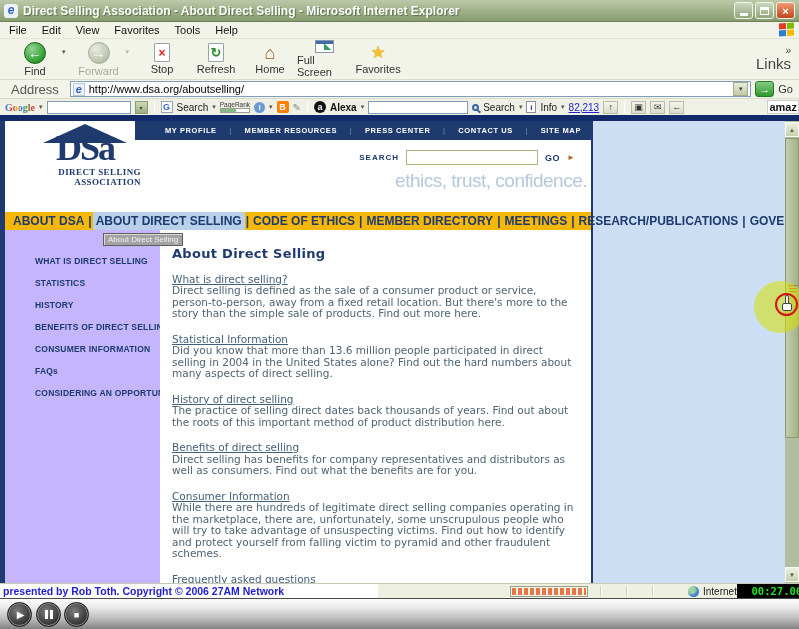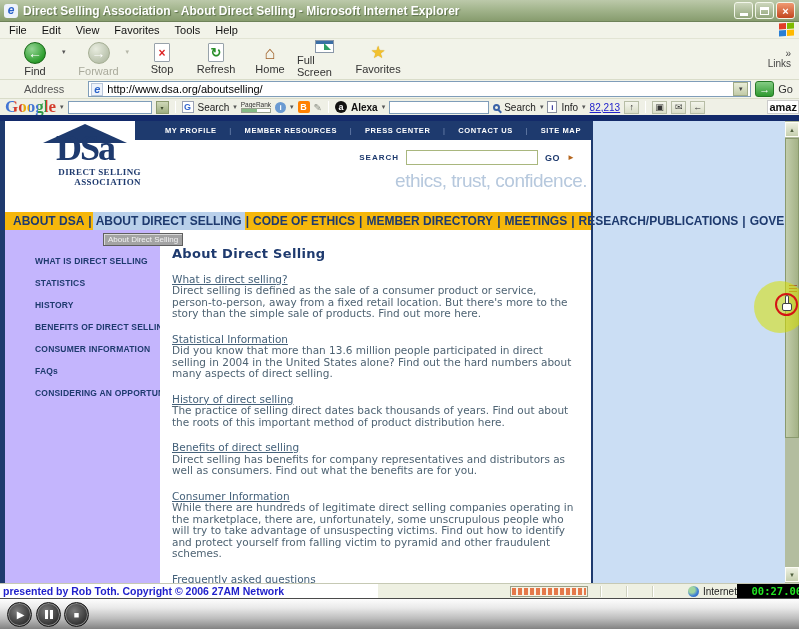--- a/index.html
+++ b/index.html
@@ -49,41 +49,41 @@
   .refr{color:#2a8f2a;font-size:13px;font-weight:bold;}
   .homeg{font-size:18px;line-height:18px;color:#a0622a;}
   .fsico{width:19px;height:15px;border:1px solid #8a97a8;background:#fff;position:relative;}
   .fsico::before{content:"";position:absolute;left:0;top:0;right:0;height:3px;background:#3a6ea5;}
   .fsico::after{content:"";position:absolute;right:2px;bottom:2px;width:0;height:0;
     border-left:7px solid transparent;border-bottom:7px solid #2e9e63;transform:rotate(90deg);}
   .star{color:#f2c12e;font-size:17px;line-height:18px;text-shadow:0 0 1px #c99c22;}
   .linksbox{margin-left:auto;display:flex;flex-direction:column;align-items:flex-end;
     padding-right:8px;color:#444;}
   .chev{font-size:10px;line-height:9px;}
-  .linkslbl{font-size:10px;}
+  .linkslbl{font-size:15px;}
 
   
   .addressbar{position:absolute;left:0;top:80px;width:799px;height:19px;background:#f2f3e9;
     border-bottom:1px solid #d9dcc9;display:flex;align-items:center;padding:0 4px;gap:4px;}
-  .addrlbl{font-size:11px;color:#555;margin:0 20px;}
+  .addrlbl{font-size:13px;color:#555;margin:0 7px;}
   .afield{flex:1;height:16px;background:#fff;border:1px solid #7f9db9;display:flex;
     align-items:center;gap:4px;padding:0 2px;font-size:11px;color:#000;}
   .aicon{color:#2b62c9;font-weight:bold;font-style:italic;font-size:11px;line-height:11px;
     background:#eef3fb;border:1px solid #b9c6da;width:12px;text-align:center;flex:0 0 auto;}
   .aurl{white-space:nowrap;overflow:hidden;flex:1;}
   .adrop{width:15px;height:14px;background:linear-gradient(#e9edd9,#c2cba8);border:1px solid #a2ac88;
     font-size:7px;color:#444;display:flex;align-items:center;justify-content:center;flex:0 0 auto;}
   .gobtn{width:19px;height:16px;background:linear-gradient(#84cc84,#2f9a2f);border:1px solid #267a26;
     border-radius:3px;color:#fff;font-weight:bold;font-size:11px;display:flex;align-items:center;justify-content:center;}
   .golbl{font-size:11px;color:#333;margin-right:2px;}
 
   
   .gbar{position:absolute;left:0;top:99px;width:799px;height:16px;background:#eff0e6;
     display:flex;align-items:center;padding-left:5px;gap:4px;font-size:10px;color:#222;}
-  .glogo{font-family:"Liberation Serif",serif;font-weight:bold;font-size:17px;letter-spacing:0;
+  .glogo{font-family:"Liberation Serif",serif;font-weight:bold;font-size:10px;letter-spacing:0;
     background:linear-gradient(90deg,#4274d4 0 17%,#d43b2a 17% 34%,#e8a80c 34% 48%,#4274d4 48% 64%,#2f9a44 64% 80%,#d43b2a 80% 100%);
     -webkit-background-clip:text;background-clip:text;color:transparent;}
   .gdrop{font-size:7px;color:#555;}
   .ginput{width:84px;height:13px;border:1px solid #7f9db9;background:#fff;}
   .ginput2{width:100px;height:13px;border:1px solid #7f9db9;background:#fff;}
   .gdropbtn{width:13px;height:13px;background:linear-gradient(#cfd8b8,#9fae80);border:1px solid #8c9a6e;
     font-size:6px;color:#3d4a2c;display:flex;align-items:center;justify-content:center;}
   .gsep{width:1px;height:12px;background:#c9cdb9;border-right:1px solid #fff;margin:0 2px;}
   .gG{width:12px;height:12px;border:1px solid #9aa2b4;background:#fff;color:#3366cc;font-weight:bold;
     font-size:9px;text-align:center;line-height:11px;}

